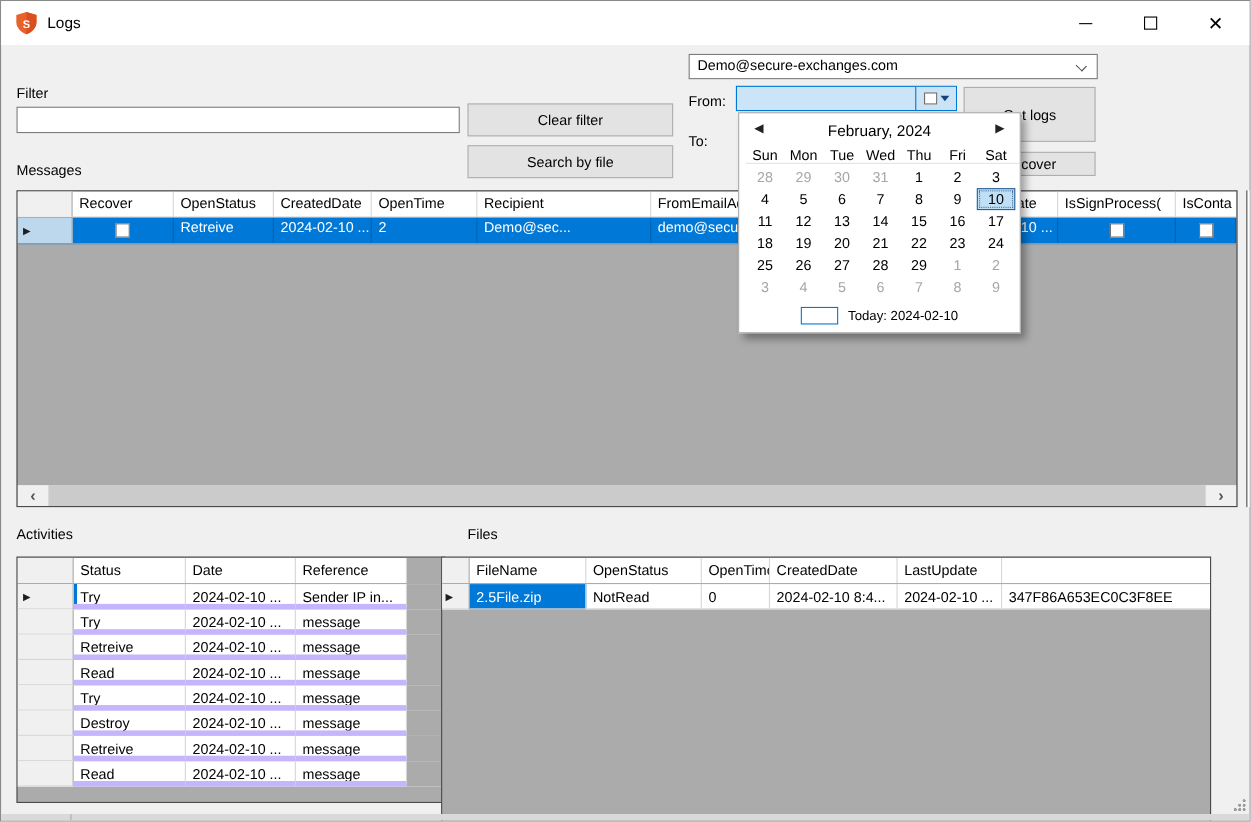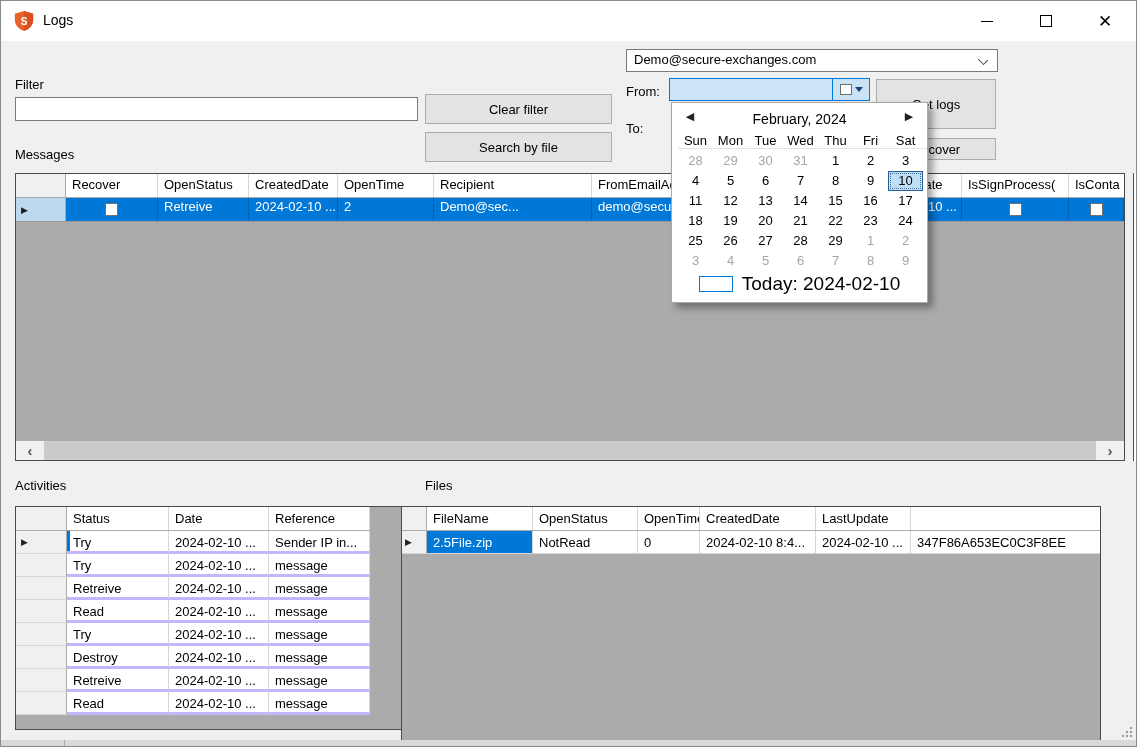--- a/index.html
+++ b/index.html
@@ -41,21 +41,21 @@
   .cal-nav { position:absolute; top:7px; font-size:11px; width:20px; text-align:center; color:#222; }
   .cal-prev { left:8px; } .cal-next { right:8px; }
   .cal-daynames { display:grid; grid-template-columns:repeat(7,35px); margin-left:6px; border-bottom:1px solid #E3E3E3; padding-bottom:0; }
   .cal-dayname { text-align:center; font-size:13px; }
   .cal-grid { display:grid; grid-template-columns:repeat(7,35px); margin-left:6px; margin-top:2px; }
   .cal-cell { height:20px; line-height:20px; text-align:center; font-size:13px; }
   .cal-cell.muted { color:#A6A6A6; }
   .cal-cell.selected { background:#BEDFF5; border:1px solid #2A6099; outline:1px dotted #4E719B; outline-offset:-3px; line-height:18px; }
   .cal-footer { position:absolute; left:0; right:0; bottom:7px; display:flex; align-items:center; justify-content:center; gap:9px; }
   .today-box { width:34px; height:16px; background:#fff; border:1px solid #0078D7; }
-  .today-label { font-size:19px; }
+  .today-label { font-size:12px; }
 
   
   .grid { position:absolute; background:#ABABAB; border:1px solid #4A4A4A; overflow:hidden; }
   .grid-header-row { display:flex; height:24px; background:#fff; border-bottom:1px solid #ABABAB; }
   .grid-row { display:flex; background:#fff; }
   .grid-cell { border-right:1px solid #D6D6D6; padding:1px 4px 0 6px; white-space:nowrap; overflow:hidden; }
   .rowhdr { background:#F0F0F0; border-right:1px solid #ABABAB; display:flex; align-items:center; justify-content:flex-start; padding-left:5px; }
   .pointer { font-size:9px; color:#1E1E1E; }
   .cell-center { display:flex; align-items:center; justify-content:center; padding:0; }
   .checkbox { width:13px; height:13px; background:#fff; border:1px solid #707070; }
@@ -68,21 +68,21 @@
   .mc0{width:50px}.mc1{width:92px}.mc2{width:91px}.mc3{width:89px}.mc4{width:96px}
   .mc5{width:158px}.mc6{width:143px}.mc7{width:137px}.mc8{width:90px}.mc9{width:107px}.mc10{flex:1; border-right:none;}
   .m-header .grid-cell { height:23px; line-height:22px; padding-top:0; }
   .m-header .mc7 { border-right:1px solid #D6D6D6; }
 
   
   #activities-grid { left:14px; top:505px; width:390px; height:224px; }
   .ac0{width:51px}.ac1{width:102px}.ac2{width:100px}.ac3{width:101px}
   .acf{flex:1; background:#ABABAB; border:none;}
   .a-row { height:23px; }
-  .a-row .grid-cell { border-bottom:3px solid #c4b5fd; line-height:21px; }
+  .a-row .grid-cell { border-bottom:5px solid #c4b5fd; line-height:21px; }
   .a-row .rowhdr { border-bottom:1px solid #D6D6D6; }
   .current-cell { box-shadow:inset 3px 0 0 #0078D7; }
 
   
   #files-grid { left:400px; top:505px; width:700px; height:275px; }
   .fc0{width:25px; padding-left:3px;}.fc1{width:106px}.fc2{width:105px}.fc3{width:62px}.fc4{width:116px}.fc5{width:95px}.fc6{flex:1; border-right:none;}
   .f-row { height:23px; }
   .f-row .grid-cell { border-bottom:1px solid #D6D6D6; line-height:21px; }
   .selected-cell { background:#0078D7 !important; color:#fff; }
 

